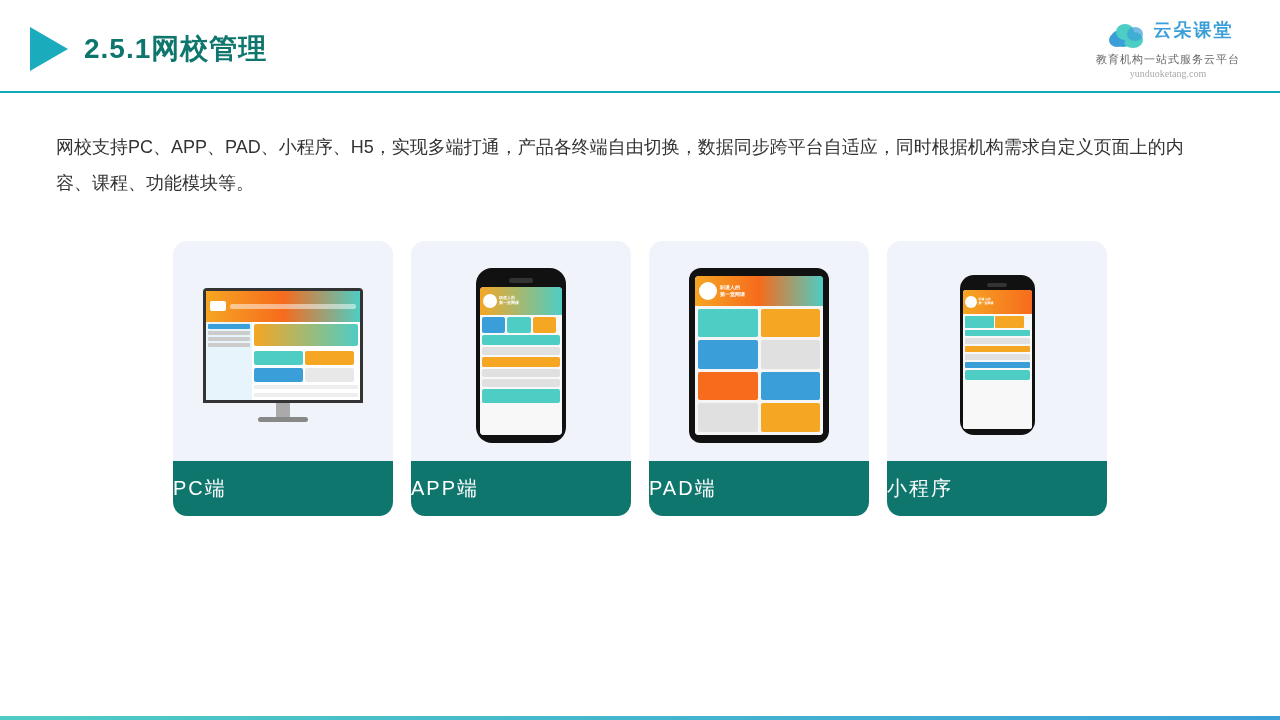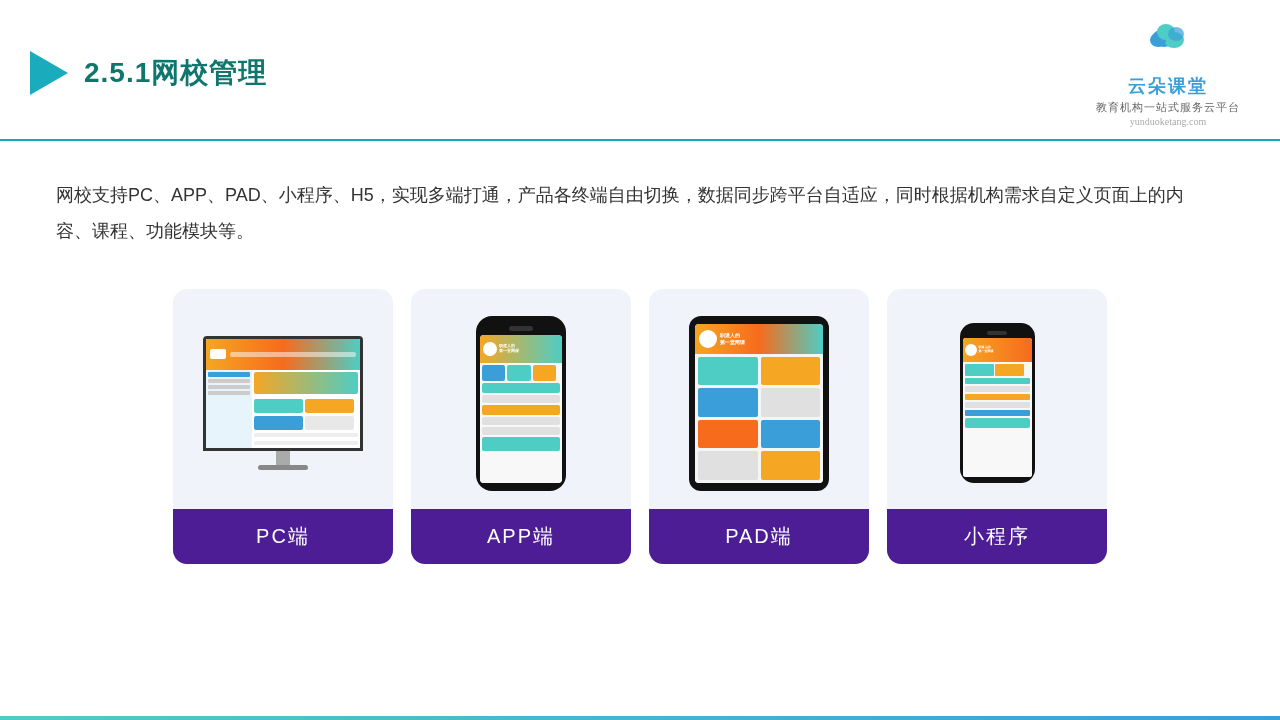--- a/index.html
+++ b/index.html
@@ -38,23 +38,22 @@
       color: #0f766e;
       letter-spacing: 1px;
     }
     .logo-area {
       display: flex;
       flex-direction: column;
       align-items: center;
     }
     .logo-cloud {
       display: flex;
-      align-items: center;
-      gap: 24px;
-      flex-direction: column;
+      align-items: flex-start;
+      gap: 3px;
     }
     .cloud-icon {
       width: 48px;
       height: 32px;
     }
     .logo-text-main {
       font-size: 18px;
       font-weight: bold;
       color: #3a9fd8;
       letter-spacing: 2px;
@@ -288,22 +287,22 @@
       border-radius: 2px;
     }
     .tablet-block.orange { background: #f5a623; }
     .tablet-block.blue { background: #3a9fd8; }
     .tablet-block.light { background: #e0e0e0; }
 
     
     .card-label {
       width: 100%;
       padding: 14px 0;
-      background: #4c1d95;
-      text-align: center;
+      background: #0f766e;
+      text-align: left;
       color: #fff;
       font-size: 20px;
       font-weight: 500;
       letter-spacing: 2px;
     }
 
     
     .miniphone-mock {
       width: 75px;
       height: 160px;

